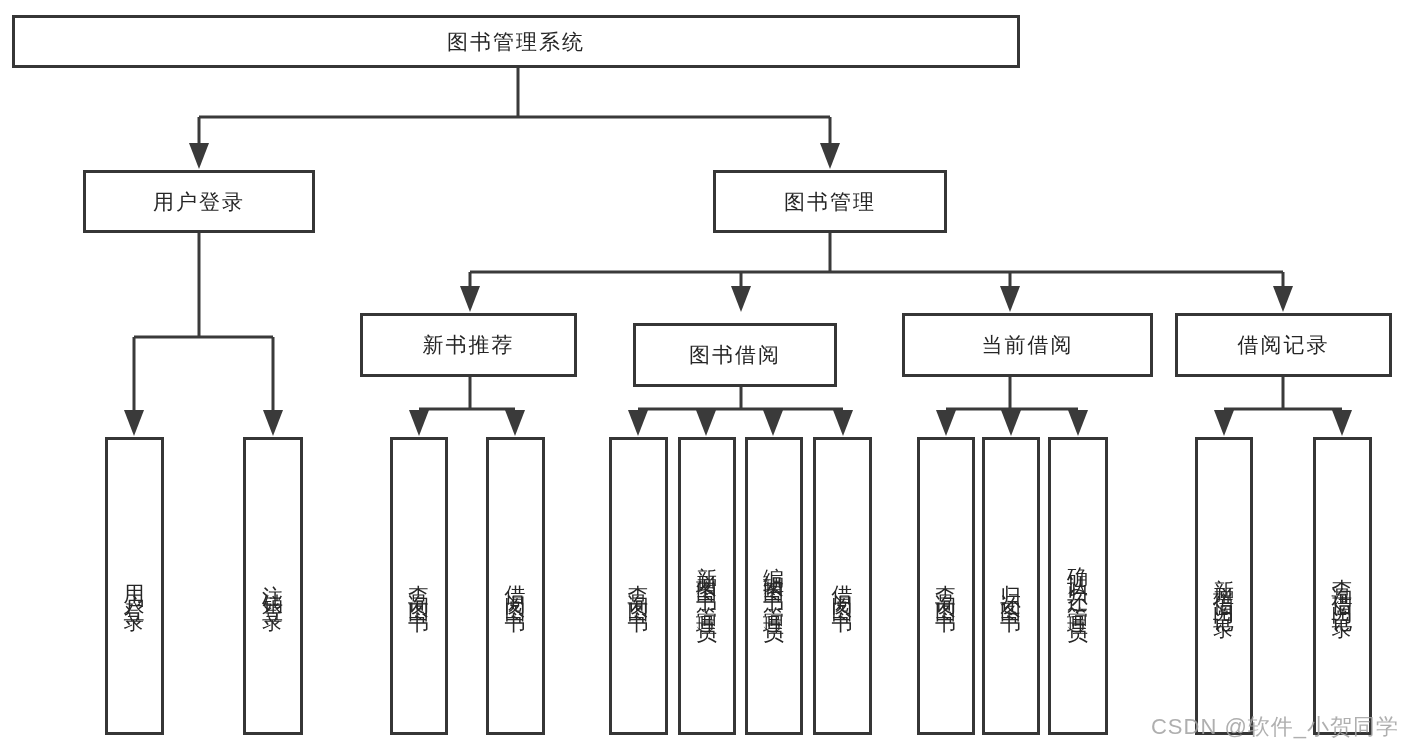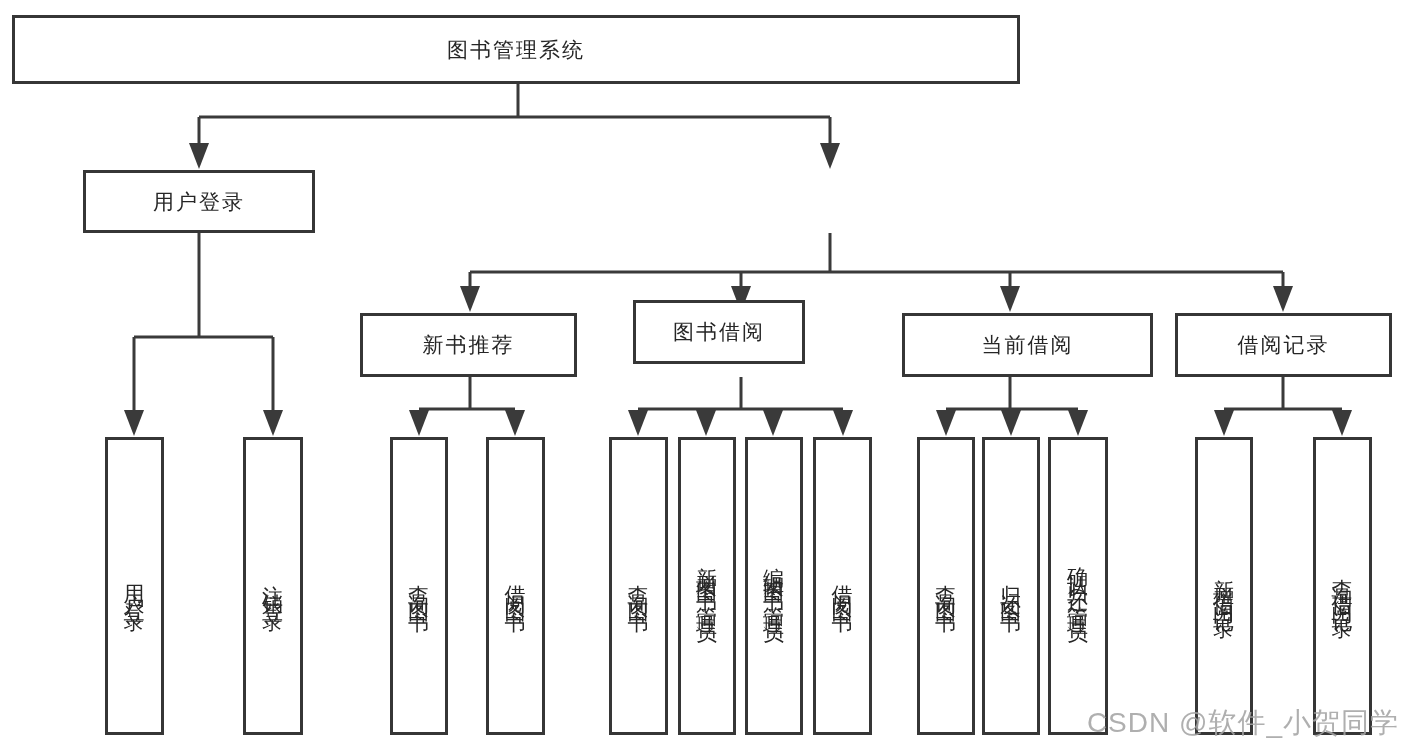--- a/index.html
+++ b/index.html
@@ -32,21 +32,21 @@
     text-orientation:mixed;
     font-size:21px;
     letter-spacing:9px;
     line-height:1;
   }
   .node.v span.long{letter-spacing:8px;}
   .watermark{
     position:absolute;
     right:6px;
     bottom:5px;
-    font-size:28px;
+    font-size:22px;
     color:rgba(164,164,164,0.88);
     letter-spacing:1px;
     z-index:3;
     white-space:nowrap;
   }
 </style>
 </head>
 <body>
 
 <div class="canvas">
@@ -88,32 +88,35 @@
 
       <polygon points="936,410 956,410 946,436"></polygon>
       <polygon points="1001,410 1021,410 1011,436"></polygon>
       <polygon points="1068,410 1088,410 1078,436"></polygon>
 
       <polygon points="1214,410 1234,410 1224,436"></polygon>
       <polygon points="1332,410 1352,410 1342,436"></polygon>
     </g>
   </svg>
 
-  <div class="node h" style="left:12px;top:15px;width:1008px;height:69px">
+  <div class="node h" style="left:12px;top:15px;width:1008px;height:53px">
     <span>图书管理系统</span>
   </div>
 
   <div class="node h" style="left:83px;top:170px;width:232px;height:63px">
     <span>用户登录</span>
   </div>
+  <div class="node h" style="left:713px;top:170px;width:234px;height:63px">
+    <span>图书管理</span>
+  </div>
 
   <div class="node h" style="left:360px;top:313px;width:217px;height:64px">
     <span>新书推荐</span>
   </div>
-  <div class="node h" style="left:633px;top:300px;width:172px;height:64px">
+  <div class="node h" style="left:633px;top:323px;width:204px;height:64px">
     <span>图书借阅</span>
   </div>
   <div class="node h" style="left:902px;top:313px;width:251px;height:64px">
     <span>当前借阅</span>
   </div>
   <div class="node h" style="left:1175px;top:313px;width:217px;height:64px">
     <span>借阅记录</span>
   </div>
 
   <div class="node v" style="left:105px;top:437px;width:59px;height:298px">

